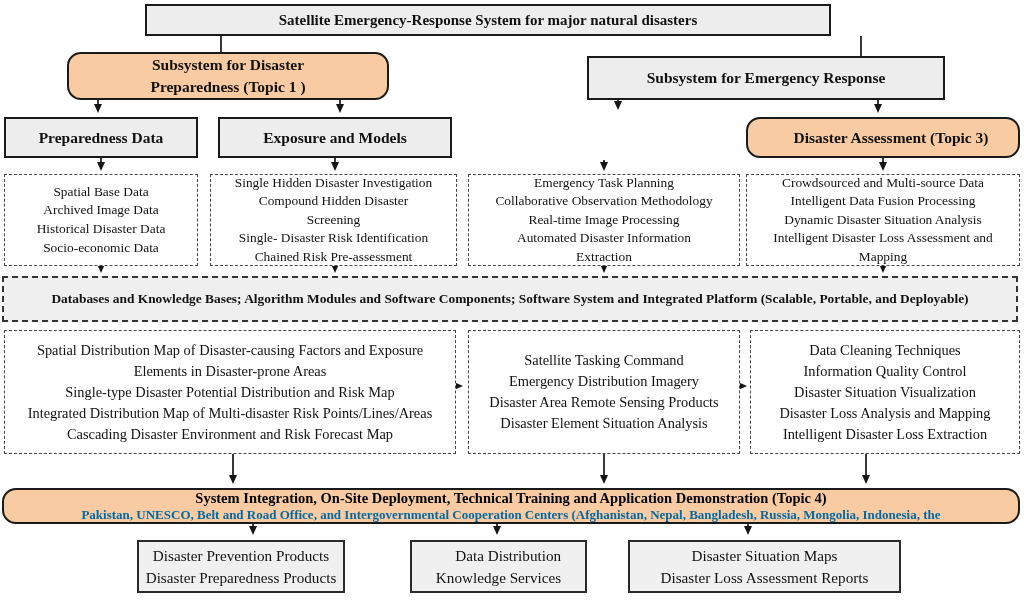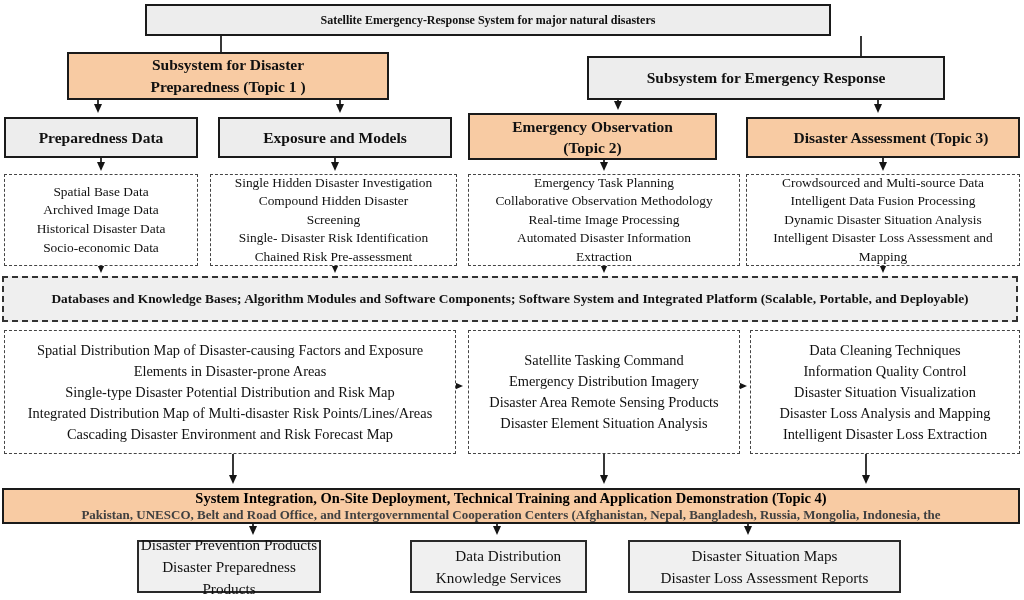--- a/index.html
+++ b/index.html
@@ -7,33 +7,33 @@
     position:relative;width:1024px;height:600px;background:#ffffff;
     font-family:"Liberation Serif","DejaVu Serif",serif;color:#111;
     overflow:hidden;
   }
   .box{
     position:absolute;box-sizing:border-box;
     display:flex;align-items:center;justify-content:center;
     text-align:center;white-space:pre-line;
   }
   .solid{border:2px solid #1a1a1a;background:#ededed;}
-  .orange{background:#f8cba3;}
+  .orange{background:#f8cba3;border-radius:14px;}
   .dashedbox{border:1.6px dashed #444;background:#ffffff;}
-  .title{font-weight:bold;font-size:12px;}
+  .title{font-weight:bold;font-size:15px;}
   .hdr{font-weight:bold;font-size:15.5px;line-height:20px;}
   .items{font-size:13.4px;line-height:18.6px;}
   .items2{font-size:14.4px;line-height:21px;}
   .bannerbox{
     border:2.2px dashed #333;background:#efefef;
     font-weight:bold;font-size:13.4px;white-space:nowrap;
   }
   .t4{flex-direction:column;border:2px solid #1a1a1a;}
   .t4 .l1{font-weight:bold;font-size:14.5px;line-height:17px;color:#000000;}
-  .t4 .l2{font-weight:bold;font-size:13px;line-height:16px;color:#404040;}
+  .t4 .l2{font-weight:bold;font-size:13px;line-height:16px;color:#0369a1;}
   .outbox{font-size:15.2px;line-height:22px;background:#f0f0f0;border:2px solid #2a2a2a;}
   #wires{position:absolute;left:0;top:0;width:1024px;height:600px;pointer-events:none;}
 </style>
 </head>
 <body>
 
 <div id="stage">
 
   <svg id="wires" viewBox="0 0 1024 600" xmlns="http://www.w3.org/2000/svg">
     <defs>
@@ -75,22 +75,20 @@
   </svg>
 
   <div class="box solid title" style="left:145px;top:4px;width:686px;height:32px;">Satellite Emergency-Response System for major natural disasters</div>
 
   <div class="box solid orange hdr" style="left:67px;top:52px;width:322px;height:48px;line-height:22px;">Subsystem for Disaster
 Preparedness (Topic 1 )</div>
   <div class="box solid hdr" style="left:587px;top:56px;width:358px;height:44px;">Subsystem for Emergency Response</div>
 
   <div class="box solid hdr" style="left:4px;top:117px;width:194px;height:41px;">Preparedness Data</div>
   <div class="box solid hdr" style="left:218px;top:117px;width:234px;height:41px;">Exposure and Models</div>
-  <div class="box solid orange hdr" style="left:468px;top:113px;width:249px;height:47px;line-height:21px;">Emergency Observation
-(Topic 2)</div>
   <div class="box solid orange hdr" style="left:746px;top:117px;width:274px;height:41px;padding-left:16px;">Disaster Assessment (Topic 3)</div>
 
   <div class="box dashedbox items" style="left:4px;top:174px;width:194px;height:92px;">Spatial Base Data
 Archived Image Data
 Historical Disaster Data
 Socio-economic Data</div>
   <div class="box dashedbox items" style="left:210px;top:174px;width:247px;height:92px;">Single Hidden Disaster Investigation
 Compound Hidden Disaster
 Screening
 Single- Disaster Risk Identification
@@ -121,20 +119,20 @@
 Information Quality Control
 Disaster Situation Visualization
 Disaster Loss Analysis and Mapping
 Intelligent Disaster Loss Extraction</div>
 
   <div class="box orange t4" style="left:2px;top:488px;width:1018px;height:36px;">
     <div class="l1">System Integration, On-Site Deployment, Technical Training and Application Demonstration (Topic 4)</div>
     <div class="l2">Pakistan, UNESCO, Belt and Road Office, and Intergovernmental Cooperation Centers (Afghanistan, Nepal, Bangladesh, Russia, Mongolia, Indonesia, the</div>
   </div>
 
-  <div class="box outbox" style="left:137px;top:540px;width:184px;height:53px;">Disaster Prevention Products
+  <div class="box outbox" style="left:137px;top:540px;width:208px;height:53px;">Disaster Prevention Products
 Disaster Preparedness Products</div>
   <div class="box outbox" style="left:410px;top:540px;width:177px;height:53px;text-align:right;">Data Distribution
 Knowledge Services</div>
   <div class="box outbox" style="left:628px;top:540px;width:273px;height:53px;">Disaster Situation Maps
 Disaster Loss Assessment Reports</div>
 
 </div>
 
 </body></html>

